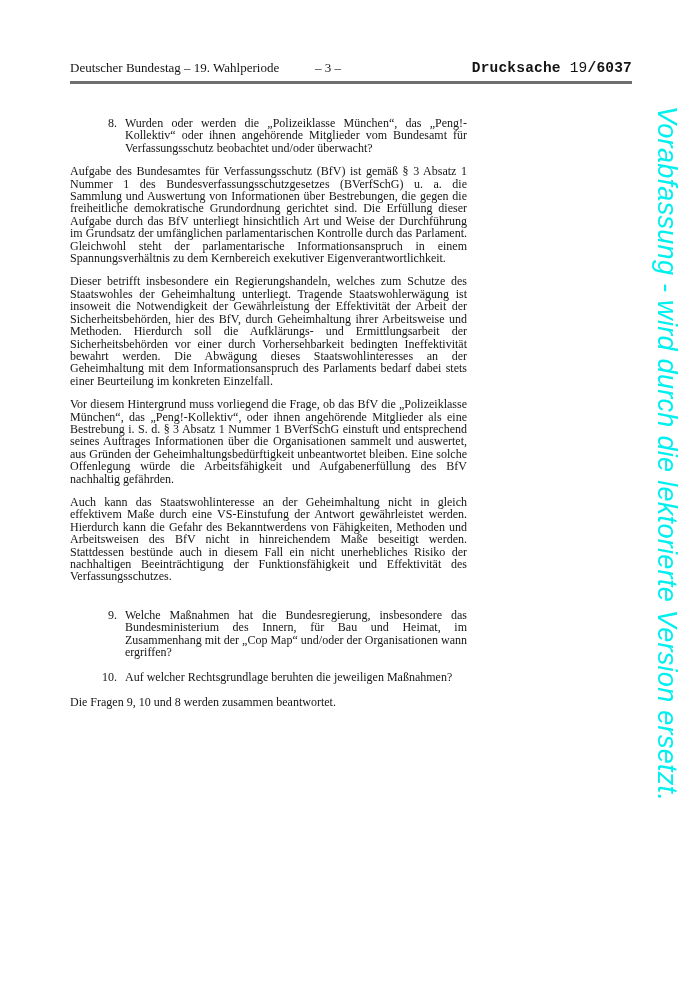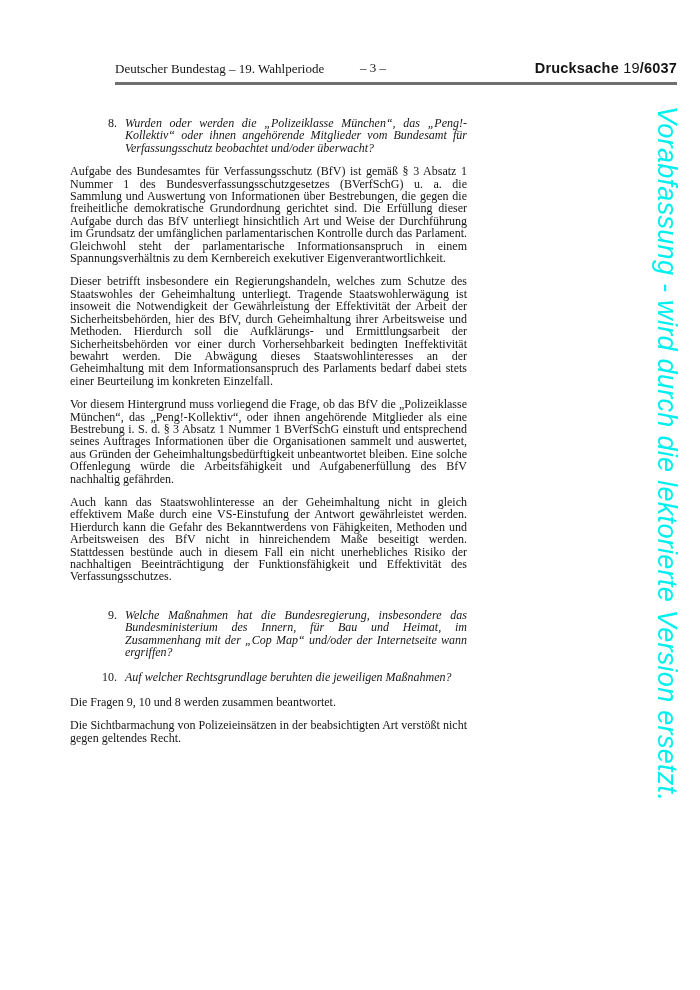--- a/index.html
+++ b/index.html
@@ -8,39 +8,39 @@
     width: 700px; height: 990px; position: relative; overflow: hidden;
     font-family: "Liberation Serif", serif; color: #141414;
   }
   .page { position: absolute; inset: 0; background: #ffffff; }
 
   
   .header {
     position: absolute; top: 60px; left: 70px; width: 562px;
     display: flex; justify-content: space-between; align-items: baseline;
     padding-bottom: 5px; border-bottom: 3px solid #6f6f6f;
-    font-size: 13px; line-height: 16px; white-space: nowrap; margin-left: 45px;
+    font-size: 13px; line-height: 16px; white-space: nowrap;
   }
   .h-center { position: absolute; left: 245px; top: 0; }
   .h-right {
-    font-family: Liberation Sans, sans-serif;
+    font-family: Liberation Mono, monospace;
     font-size: 14.5px; font-weight: bold; letter-spacing: 0.2px;
   }
   .h-right .thin { font-weight: normal; }
 
   
   .body-col {
     position: absolute; left: 70px; top: 117px; width: 397px;
     font-size: 12px; line-height: 12.4px;
   }
   .body-col p { text-align: justify; margin-bottom: 11px; }
 
   .question { display: flex; margin-left: 28px; }
   .qnum { width: 19px; flex: 0 0 19px; text-align: right; }
-  .qtext { flex: 1; margin-left: 8px; text-align: justify; font-style: italic; }
+  .qtext { flex: 1; margin-left: 8px; text-align: justify; }
   .q8 { margin-bottom: 11px; }
   .questions-block { margin-top: 26px; margin-bottom: 12px; }
   .questions-block .question + .question { margin-top: 13px; }
 
   
   .watermark {
     position: absolute; top: 106px; left: 682px;
     transform: rotate(90deg); transform-origin: 0 0;
     font-family: "Liberation Sans", sans-serif; font-style: italic;
     font-size: 27px; letter-spacing: 0.3px; white-space: nowrap;
@@ -66,28 +66,27 @@
     </div>
 
     <p>Aufgabe des Bundesamtes für Verfassungsschutz (BfV) ist gemäß § 3 Absatz 1 Nummer 1 des Bundesverfassungsschutzgesetzes (BVerfSchG) u. a. die Sammlung und Auswertung von Informationen über Bestrebungen, die gegen die freiheitliche demokratische Grundordnung gerichtet sind. Die Erfüllung dieser Aufgabe durch das BfV unterliegt hinsichtlich Art und Weise der Durchführung im Grundsatz der umfänglichen parlamentarischen Kontrolle durch das Parlament. Gleichwohl steht der parlamentarische Informationsanspruch in einem Spannungsverhältnis zu dem Kernbereich exekutiver Eigenverantwortlichkeit.</p>
     <p>Dieser betrifft insbesondere ein Regierungshandeln, welches zum Schutze des Staatswohles der Geheimhaltung unterliegt. Tragende Staatswohlerwägung ist insoweit die Notwendigkeit der Gewährleistung der Effektivität der Arbeit der Sicherheitsbehörden, hier des BfV, durch Geheimhaltung ihrer Arbeitsweise und Methoden. Hierdurch soll die Aufklärungs- und Ermittlungsarbeit der Sicherheitsbehörden vor einer durch Vorhersehbarkeit bedingten Ineffektivität bewahrt werden. Die Abwägung dieses Staatswohlinteresses an der Geheimhaltung mit dem Informationsanspruch des Parlaments bedarf dabei stets einer Beurteilung im konkreten Einzelfall.</p>
     <p>Vor diesem Hintergrund muss vorliegend die Frage, ob das BfV die „Polizeiklasse München“, das „Peng!-Kollektiv“, oder ihnen angehörende Mitglieder als eine Bestrebung i. S. d. § 3 Absatz 1 Nummer 1 BVerfSchG einstuft und entsprechend seines Auftrages Informationen über die Organisationen sammelt und auswertet, aus Gründen der Geheimhaltungsbedürftigkeit unbeantwortet bleiben. Eine solche Offenlegung würde die Arbeitsfähigkeit und Aufgabenerfüllung des BfV nachhaltig gefährden.</p>
     <p>Auch kann das Staatswohlinteresse an der Geheimhaltung nicht in gleich effektivem Maße durch eine VS-Einstufung der Antwort gewährleistet werden. Hierdurch kann die Gefahr des Bekanntwerdens von Fähigkeiten, Methoden und Arbeitsweisen des BfV nicht in hinreichendem Maße beseitigt werden. Stattdessen bestünde auch in diesem Fall ein nicht unerhebliches Risiko der nachhaltigen Beeinträchtigung der Funktionsfähigkeit und Effektivität des Verfassungsschutzes.</p>
 
     <div class="questions-block">
       <div class="question">
         <span class="qnum">9.</span>
-        <span class="qtext">Welche Maßnahmen hat die Bundesregierung, insbesondere das Bundesministerium des Innern, für Bau und Heimat, im Zusammenhang mit der „Cop Map“ und/oder der Internetseite wann ergriffen?</span>
+        <span class="qtext">Welche Maßnahmen hat die Bundesregierung, insbesondere das Bundesministerium des Innern, für Bau und Heimat, im Zusammenhang mit der „Cop Map“ und/oder der Organisationen wann ergriffen?</span>
       </div>
       <div class="question">
         <span class="qnum">10.</span>
         <span class="qtext">Auf welcher Rechtsgrundlage beruhten die jeweiligen Maßnahmen?</span>
       </div>
     </div>
 
     <p>Die Fragen 9, 10 und 8 werden zusammen beantwortet.</p>
-    <p>Die Sichtbarmachung von Polizeieinsätzen in der beabsichtigten Art verstößt nicht gegen geltendes Recht.</p>
 
   </main>
 
   <div class="watermark">Vorabfassung - wird durch die lektorierte Version ersetzt.</div>
 
 </div>
 
 </body></html>

